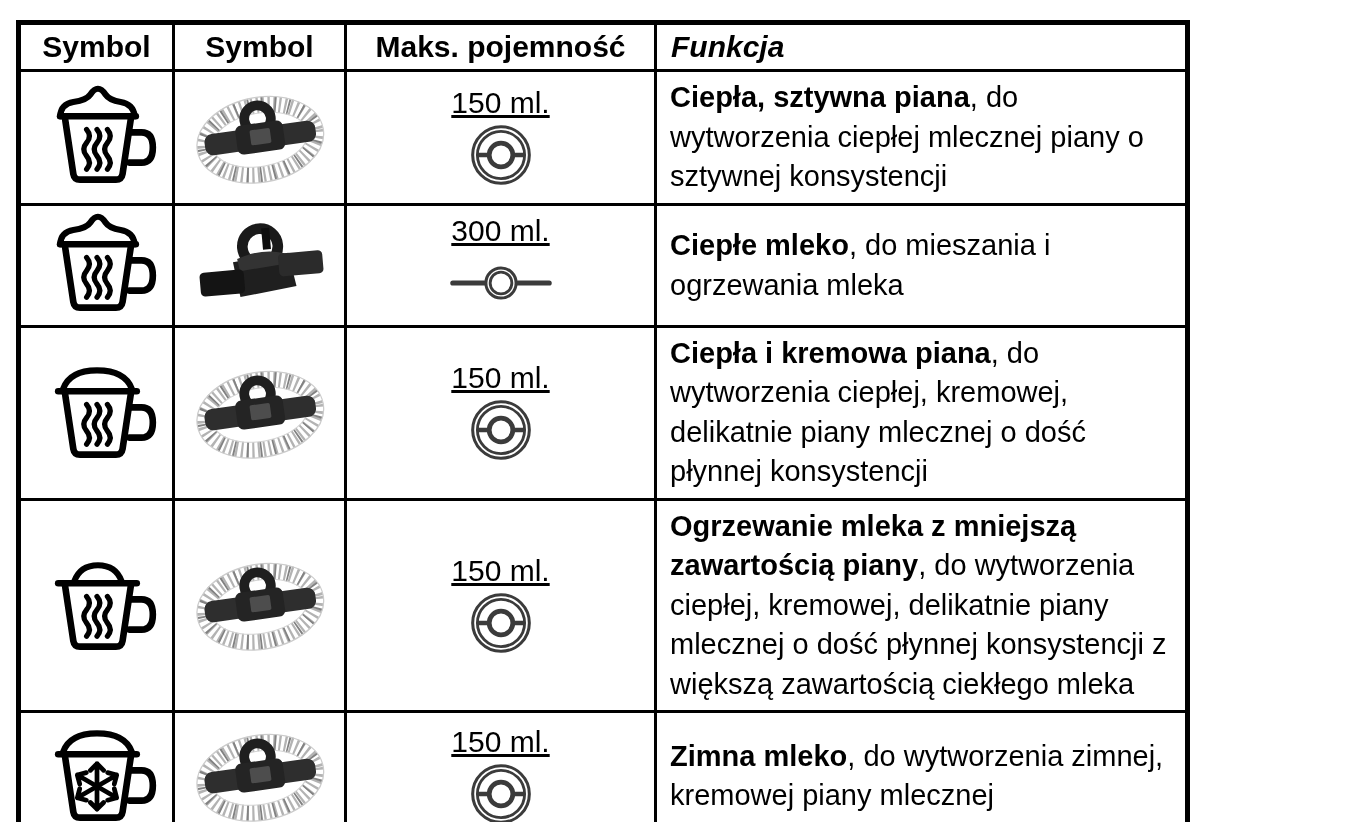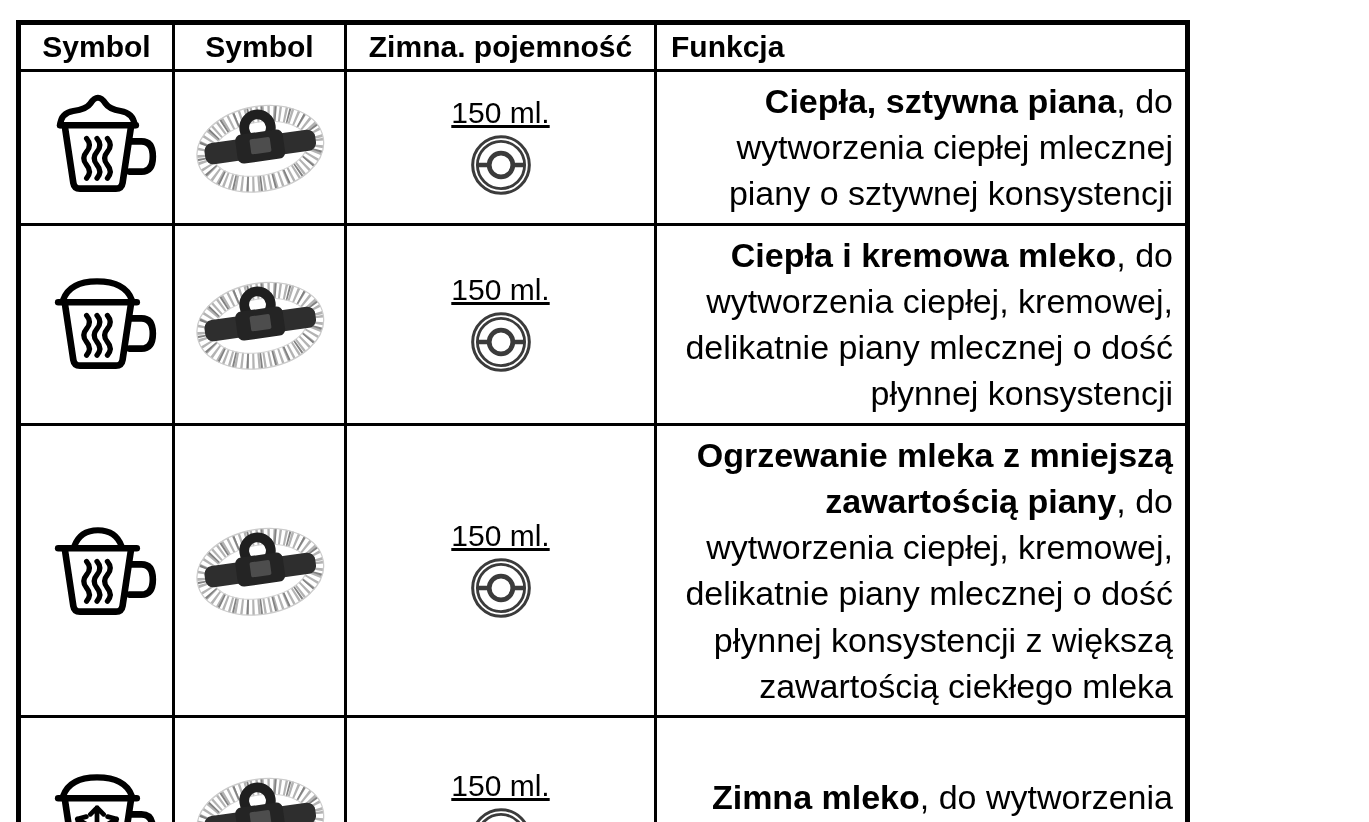--- a/index.html
+++ b/index.html
@@ -9,31 +9,31 @@
     -webkit-font-smoothing:antialiased;
   }
   table{
     position:absolute;left:16px;top:20px;width:1174px;
     border-collapse:collapse;table-layout:fixed;
     border:5px solid #000;
   }
   th,td{border:3px solid #000;overflow:hidden;background:#fff;}
   thead tr{height:48px;}
   th{font-size:30px;font-weight:bold;text-align:center;padding:2px 6px;white-space:nowrap;}
-  th.h-funkcja{text-align:left;padding-left:14px;}
+  th.h-funkcja{text-align:left;padding-left:14px;font-style:italic;}
   tbody tr:nth-child(1){height:134px;}
   tbody tr:nth-child(2){height:122px;}
   tbody tr:nth-child(3){height:131px;}
   tbody tr:nth-child(4){height:208px;}
   tbody tr:nth-child(5){height:131px;}
   td.c-symbol,td.c-attach{text-align:center;vertical-align:middle;padding:2px;}
   td.c-cap{text-align:center;vertical-align:middle;padding:2px;}
   td.c-fn{
-    vertical-align:middle;text-align:right;
-    font-size:34px;line-height:1.36;padding:6px 12px 6px 13px;
+    vertical-align:middle;text-align:left;
+    font-size:29px;line-height:1.36;padding:6px 12px 6px 13px;
   }
   td.c-fn b{font-weight:bold;}
   .cap-text{font-size:30px;line-height:1.1;margin-bottom:2px;text-decoration:underline;}
   svg.cup{width:126px;height:106px;display:block;margin:0 auto;}
   svg.attach{width:152px;height:110px;display:block;margin:0 auto;}
   svg.cap-icon{width:104px;height:68px;display:block;margin:0 auto;}
   .defs-hidden{position:absolute;width:0;height:0;overflow:hidden;}
 </style>
 </head>
 <body>
@@ -146,21 +146,21 @@
   <colgroup>
     <col style="width:155px">
     <col style="width:172px">
     <col style="width:310px">
     <col>
   </colgroup>
   <thead>
     <tr>
       <th class="h-symbol">Symbol</th>
       <th class="h-nasadka">Symbol</th>
-      <th class="h-maks">Zimna. pojemność</th>
+      <th class="h-maks">Maks. pojemność</th>
       <th class="h-funkcja">Funkcja</th>
     </tr>
   </thead>
   <tbody>
   <tr>
     <td class="c-symbol">
       <svg class="cup" viewBox="0 0 132 112">
             <use href="#cup-peak-steam"></use>
           </svg>
     </td>
@@ -173,40 +173,61 @@
       <div class="cap-text">150 ml.</div>
       <svg class="cap-icon" viewBox="0 0 110 72">
             <use href="#froth-disc"></use>
           </svg>
     </td>
     <td class="c-fn">
       <b>Ciepła, sztywna piana</b><span>, do wytworzenia ciepłej mlecznej piany o sztywnej konsystencji</span>
     </td>
   </tr>
 
+  <tr>
+    <td class="c-symbol">
+      <svg class="cup" viewBox="0 0 132 112">
+            <use href="#cup-peak-steam"></use>
+          </svg>
+    </td>
+    <td class="c-attach">
+      <svg class="attach" viewBox="0 0 170 124">
+            <use href="#stirrer-paddle"></use>
+          </svg>
+    </td>
+    <td class="c-cap">
+      <div class="cap-text">300 ml.</div>
+      <svg class="cap-icon" viewBox="0 0 110 72">
+            <use href="#stirrer-side"></use>
+          </svg>
+    </td>
+    <td class="c-fn">
+      <b>Ciepłe mleko</b><span>, do mieszania i ogrzewania mleka</span>
+    </td>
+  </tr>
 
   <tr>
     <td class="c-symbol">
       <svg class="cup" viewBox="0 0 132 112">
             <use href="#cup-dome-steam"></use>
           </svg>
     </td>
     <td class="c-attach">
       <svg class="attach" viewBox="0 0 170 124">
             <use href="#whisk-spring"></use>
           </svg>
     </td>
     <td class="c-cap">
       <div class="cap-text">150 ml.</div>
       <svg class="cap-icon" viewBox="0 0 110 72">
             <use href="#froth-disc"></use>
           </svg>
     </td>
     <td class="c-fn">
-      <b>Ciepła i kremowa mleko</b><span>, do wytworzenia ciepłej, kremowej, delikatnie piany mlecznej o dość płynnej konsystencji</span>
+      <b>Ciepła i kremowa piana</b><span>, do wytworzenia ciepłej, kremowej, delikatnie piany mlecznej o dość płynnej konsystencji</span>
     </td>
   </tr>
 
   <tr>
     <td class="c-symbol">
       <svg class="cup" viewBox="0 0 132 112">
             <use href="#cup-lowdome-steam"></use>
           </svg>
     </td>
     <td class="c-attach">

